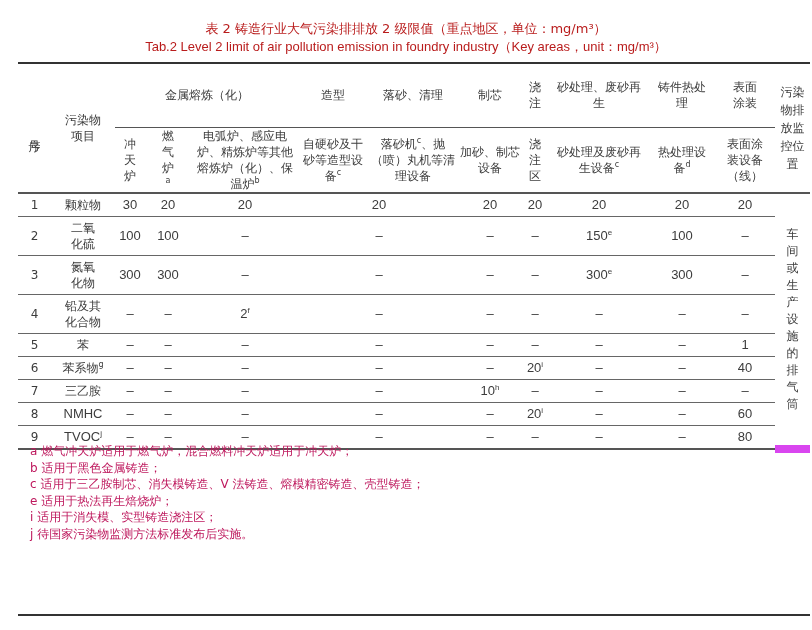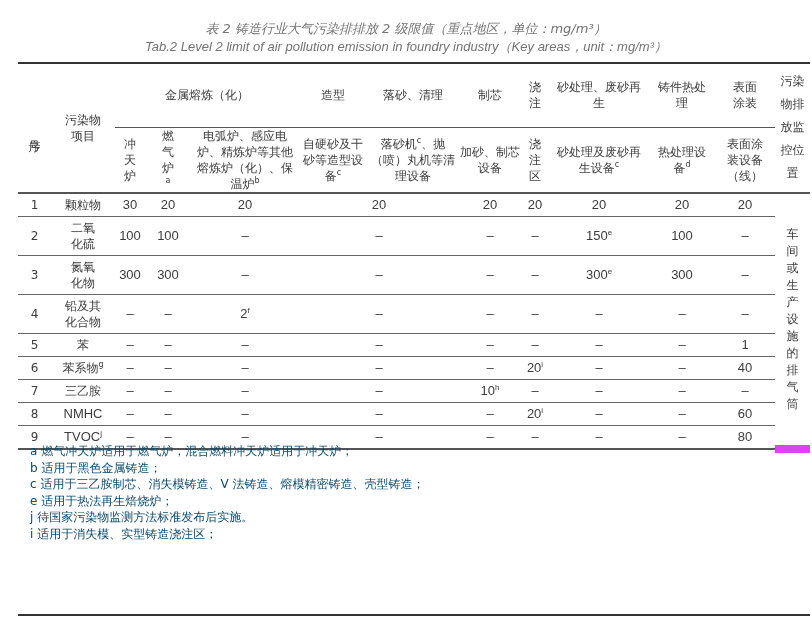--- a/index.html
+++ b/index.html
@@ -1,38 +1,38 @@
 <!DOCTYPE html>
 <html><head>
 <meta charset="utf-8">
 <style>
   html, body { margin: 0; padding: 0; background: #ffffff; }
   body { width: 812px; height: 630px; position: relative; overflow: hidden;
          font-family: "DejaVu Sans", "Liberation Sans", sans-serif; color: #3a3a3a; }
-  .caption { position: absolute; left: 0; width: 812px; text-align: center; color: #737373; font-style: italic; }
+  .caption { position: absolute; left: 0; width: 812px; text-align: center; color: #b91c1c; }
   .cap-cn { top: 20px; font-size: 13px; }
   .cap-en { top: 38px; font-size: 13px; font-family: "Liberation Sans", sans-serif; }
   sup { font-size: 8px; vertical-align: super; line-height: 0; }
   .hline { position: absolute; left: 18px; width: 792px; height: 0; }
   .thick { border-top: 2px solid #333; }
   .tbl { position: absolute; left: 18px; top: 63px; width: 792px; }
   table { border-collapse: collapse; width: 792px; table-layout: fixed; font-size: 12px; }
   td, th { text-align: center; vertical-align: middle; padding: 0; font-weight: normal; color: #3c3c3c; line-height: 16px; }
   thead th { font-size: 12px; }
   .grp th { height: 53px; }
   .sub th { height: 61px; border-top: 1px solid #555; }
   thead tr.sub { border-bottom: 2px solid #555; }
   tbody tr { border-bottom: 1px solid #666; }
   tbody tr.last { border-bottom: 2px solid #555; }
   tbody td.note { border-bottom: 8px solid #d946ef; }
   .r1 td { height: 22px; } .r2 td { height: 38px; } .r3 td { height: 38px; }
   .r4 td { height: 38px; } .r5 td, .r6 td, .r7 td, .r8 td, .r9 td { height: 22px; }
   .vert { writing-mode: vertical-rl; text-orientation: upright; letter-spacing: 1px; }
-  .monitor { line-height: 23px; }
-  .notes { position: absolute; left: 30px; top: 443px; font-size: 12px; line-height: 16.5px; color: #0c4a6e; }
+  .monitor { line-height: 18px; }
+  .notes { position: absolute; left: 30px; top: 443px; font-size: 12px; line-height: 16.5px; color: #be185d; }
   .notes div { white-space: nowrap; }
   .bottom-line { top: 614px; }
   .latin { font-family: "Liberation Sans", sans-serif; font-size: 13px; }
 </style>
 </head>
 <body>
 
 <div class="caption cap-cn">表 2  铸造行业大气污染排排放 2 级限值（重点地区，单位：mg/m³）</div>
 <div class="caption cap-en">Tab.2 Level 2 limit of air pollution emission in foundry industry（Key areas，unit：mg/m³）</div>
 
@@ -243,17 +243,17 @@
     </tr>
   </tbody>
 </table>
 </div>
 
 <div class="notes">
   <div>a 燃气冲天炉适用于燃气炉，混合燃料冲天炉适用于冲天炉；</div>
   <div>b 适用于黑色金属铸造；</div>
   <div>c 适用于三乙胺制芯、消失模铸造、V 法铸造、熔模精密铸造、壳型铸造；</div>
   <div>e 适用于热法再生焙烧炉；</div>
+  <div>i  适用于消失模、实型铸造浇注区；</div>
   <div>j  待国家污染物监测方法标准发布后实施。</div>
-  <div>i  适用于消失模、实型铸造浇注区；</div>
 </div>
 
 <div class="hline thick bottom-line"></div>
 
 </body></html>

